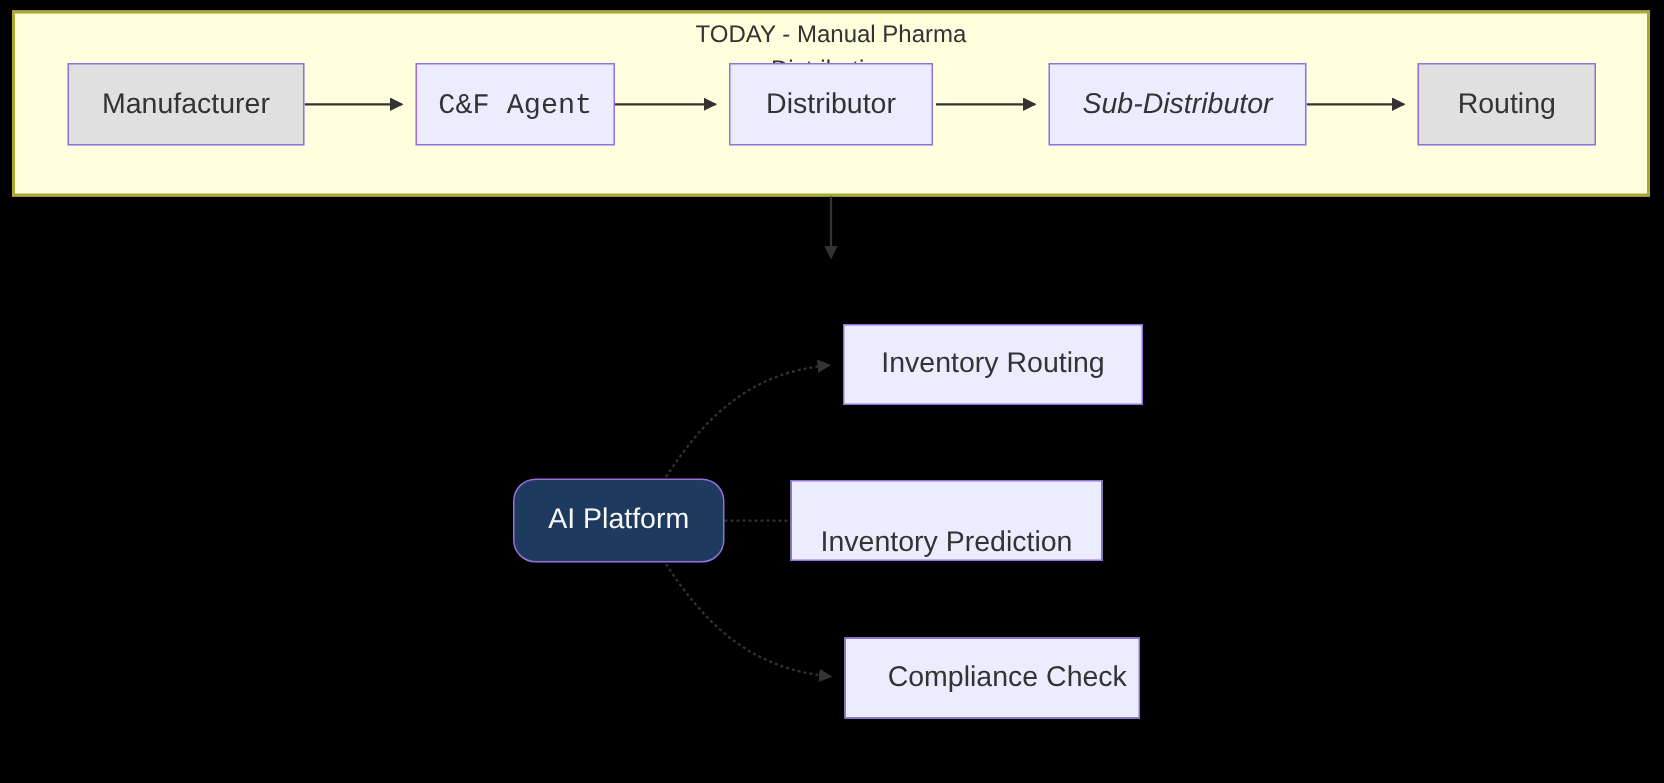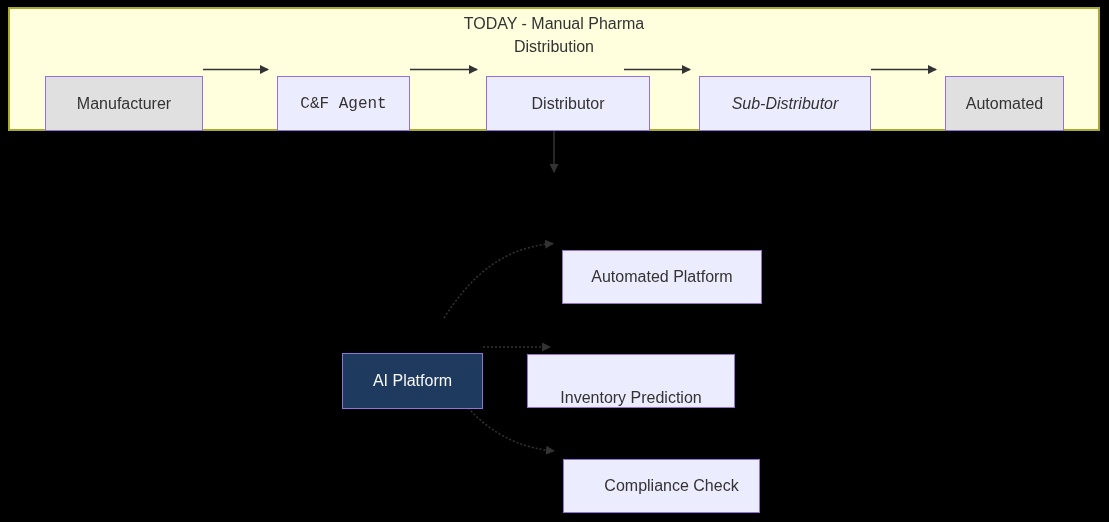--- a/index.html
+++ b/index.html
@@ -42,37 +42,37 @@
     width: 1109px; height: 522px;
     pointer-events: none;
   }
 
   .node {
     position: absolute;
     box-sizing: border-box;
     background: #ececff;
     border: 1px solid #9370db;
     color: #333333;
-    font-size: 16px;
+    font-size: 19px;
     display: flex;
     align-items: center;
     justify-content: center;
     text-align: center;
     z-index: 2;
-    margin-top: 34px;
   }
   .node.neutral { background: #e0e0e0; }
   .node.hub {
     background: #1e3a5f;
     color: #f8f8f8;
+    border-radius: 15px;
   }
 
   .n-manufacturer { left: 45px;  top: 42px;  width: 158px; height: 55px; }
   .n-cf-agent     { left: 277px; top: 42px;  width: 133px; height: 55px; font-family: Liberation Mono, monospace; }
-  .n-distributor  { left: 486px; top: 42px;  width: 164px; height: 55px; }
+  .n-distributor  { left: 486px; top: 42px;  width: 136px; height: 55px; }
   .n-sub-dist     { left: 699px; top: 42px;  width: 172px; height: 55px; font-style: italic; }
   .n-retailer     { left: 945px; top: 42px;  width: 119px; height: 55px; }
 
   .n-ai-platform  { left: 342px; top: 319px; width: 141px; height: 56px; }
   .n-routing      { left: 562px; top: 216px; width: 200px; height: 54px; }
   .n-inventory    { left: 527px; top: 320px; width: 208px; height: 54px; align-items: flex-end; }
   .n-compliance   { left: 563px; top: 425px; width: 197px; height: 54px; padding-left: 20px; }
 </style>
 </head>
 <body>
@@ -109,28 +109,28 @@
   <div class="node n-cf-agent">
     <span>C&amp;F Agent</span>
   </div>
   <div class="node n-distributor">
     <span>Distributor</span>
   </div>
   <div class="node n-sub-dist">
     <span>Sub-Distributor</span>
   </div>
   <div class="node neutral n-retailer">
-    <span>Automated</span>
+    <span>Routing</span>
   </div>
 
   <div class="node hub n-ai-platform">
     <span>AI Platform</span>
   </div>
   <div class="node n-routing">
-    <span>Automated Platform</span>
+    <span>Inventory Routing</span>
   </div>
   <div class="node n-inventory">
     <span>Inventory Prediction</span>
   </div>
   <div class="node n-compliance">
     <span>Compliance Check</span>
   </div>
 
 </div>
 

